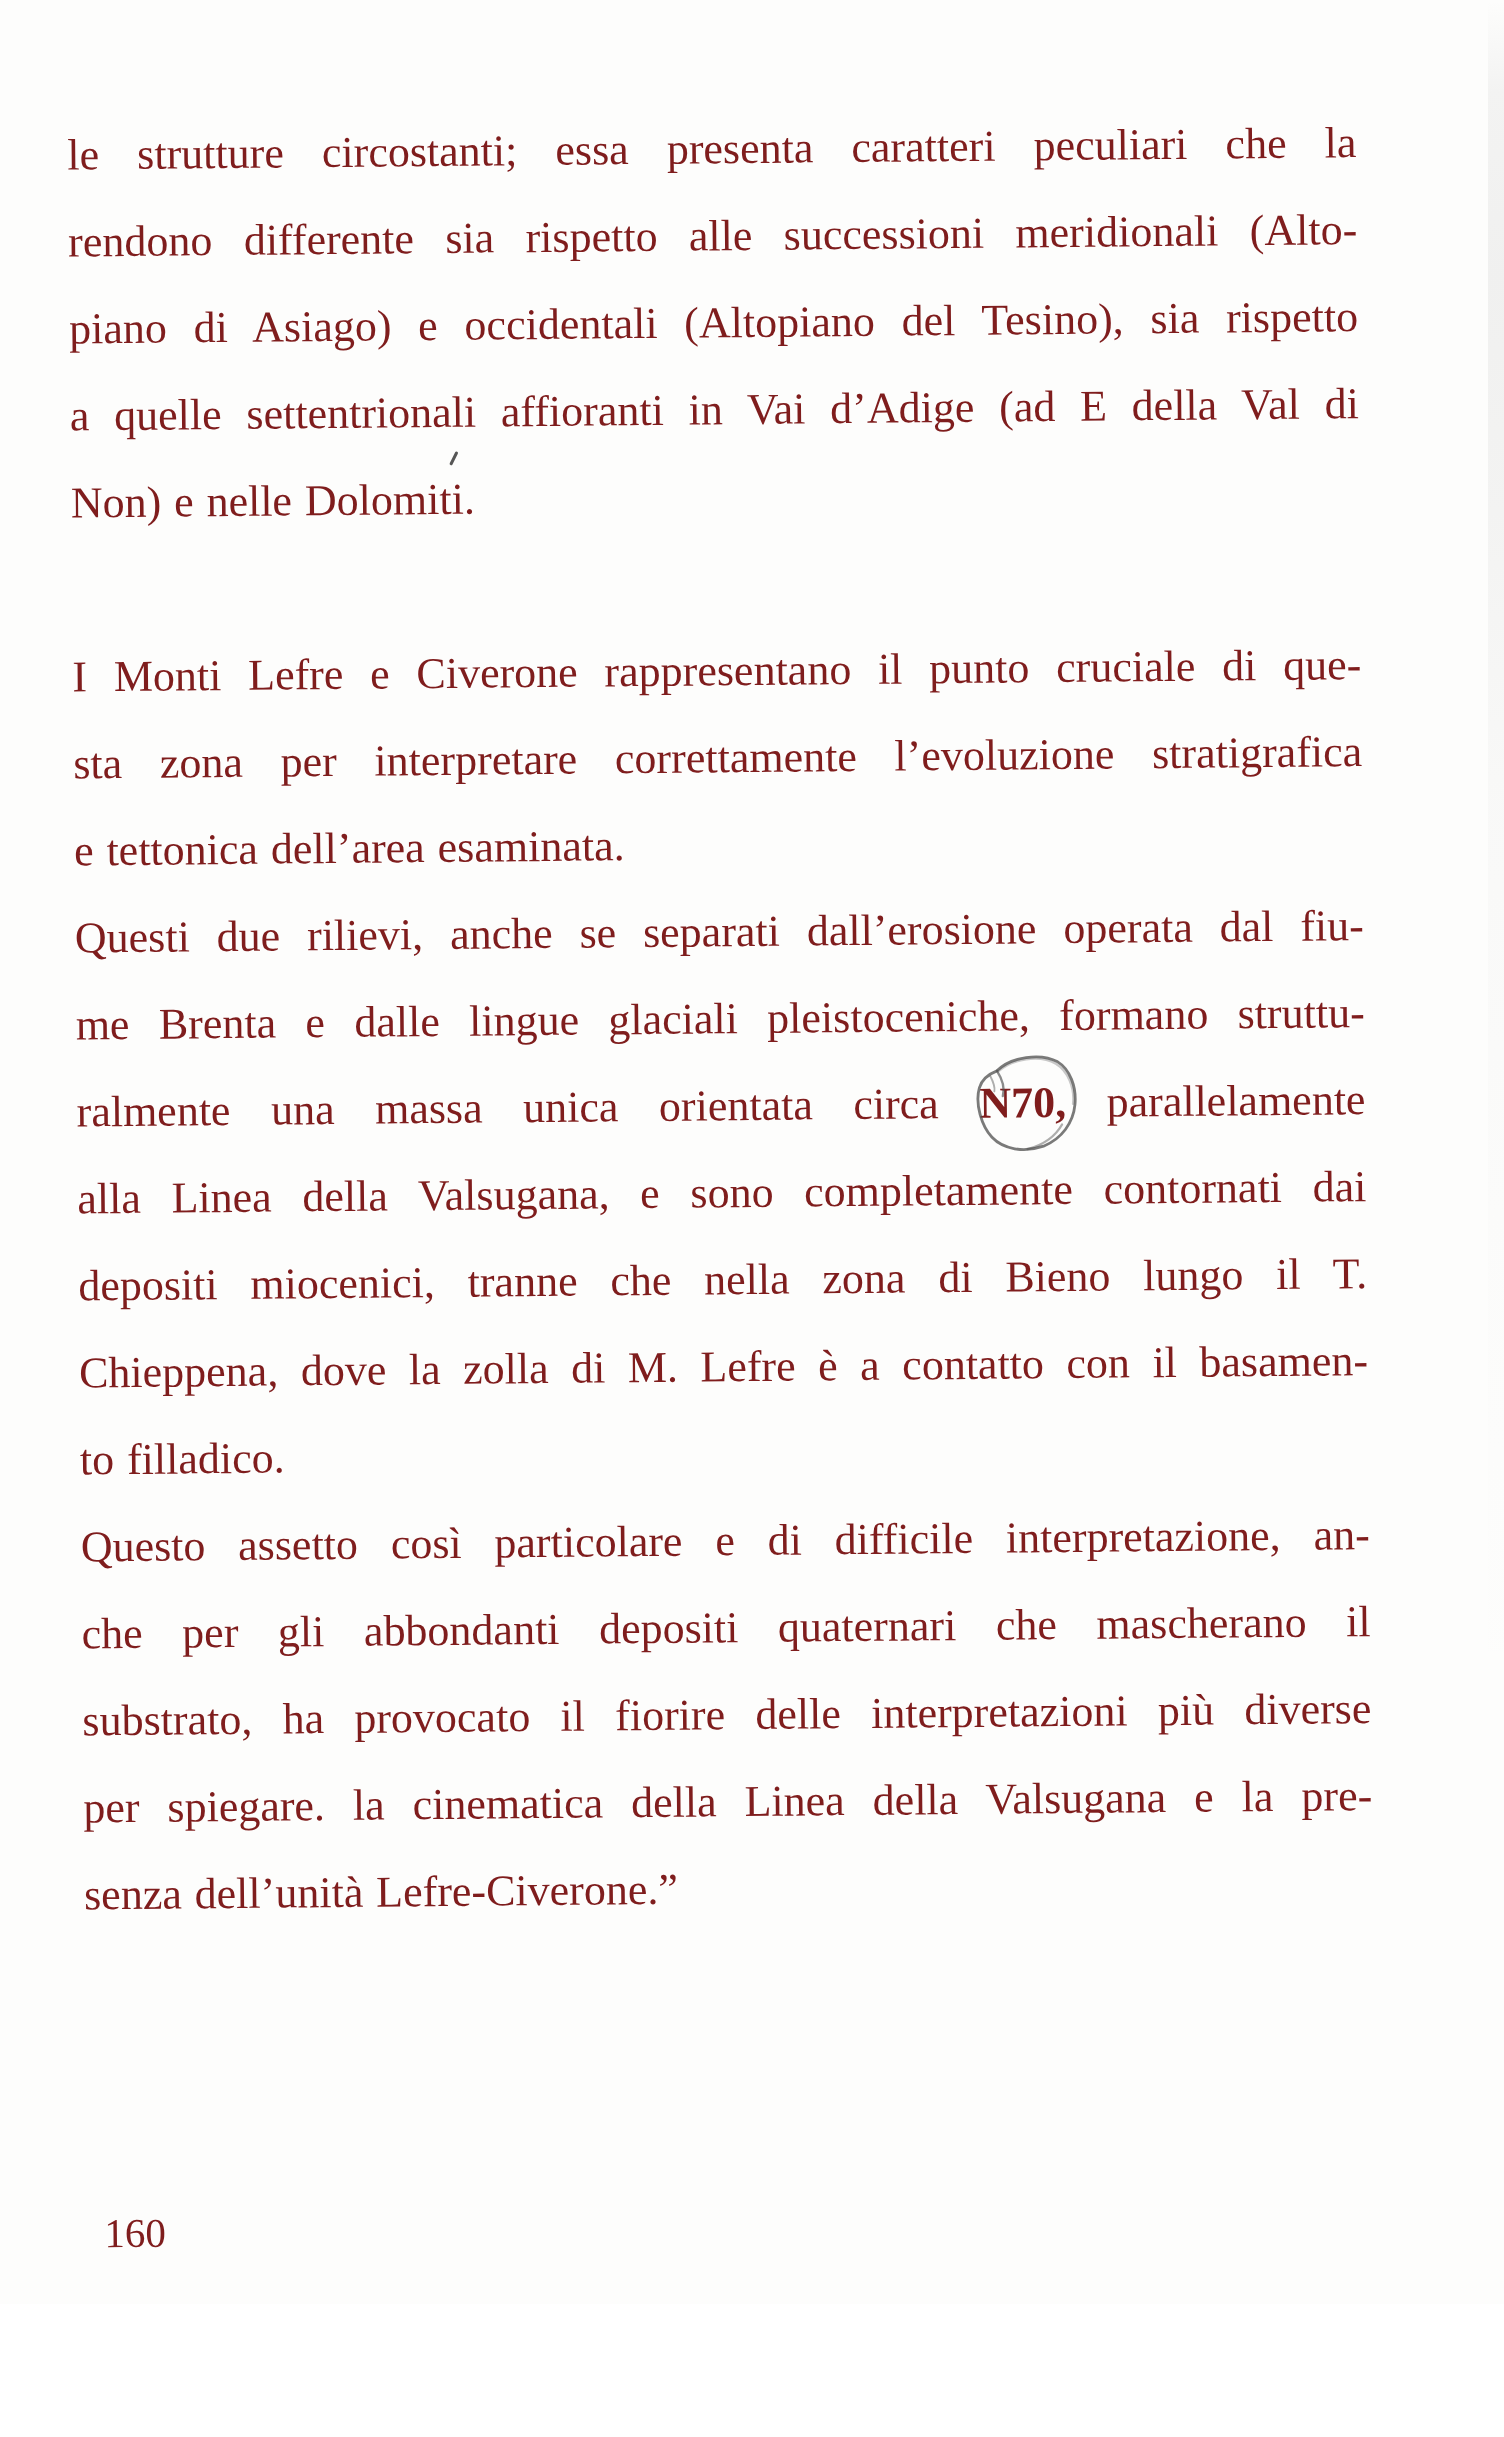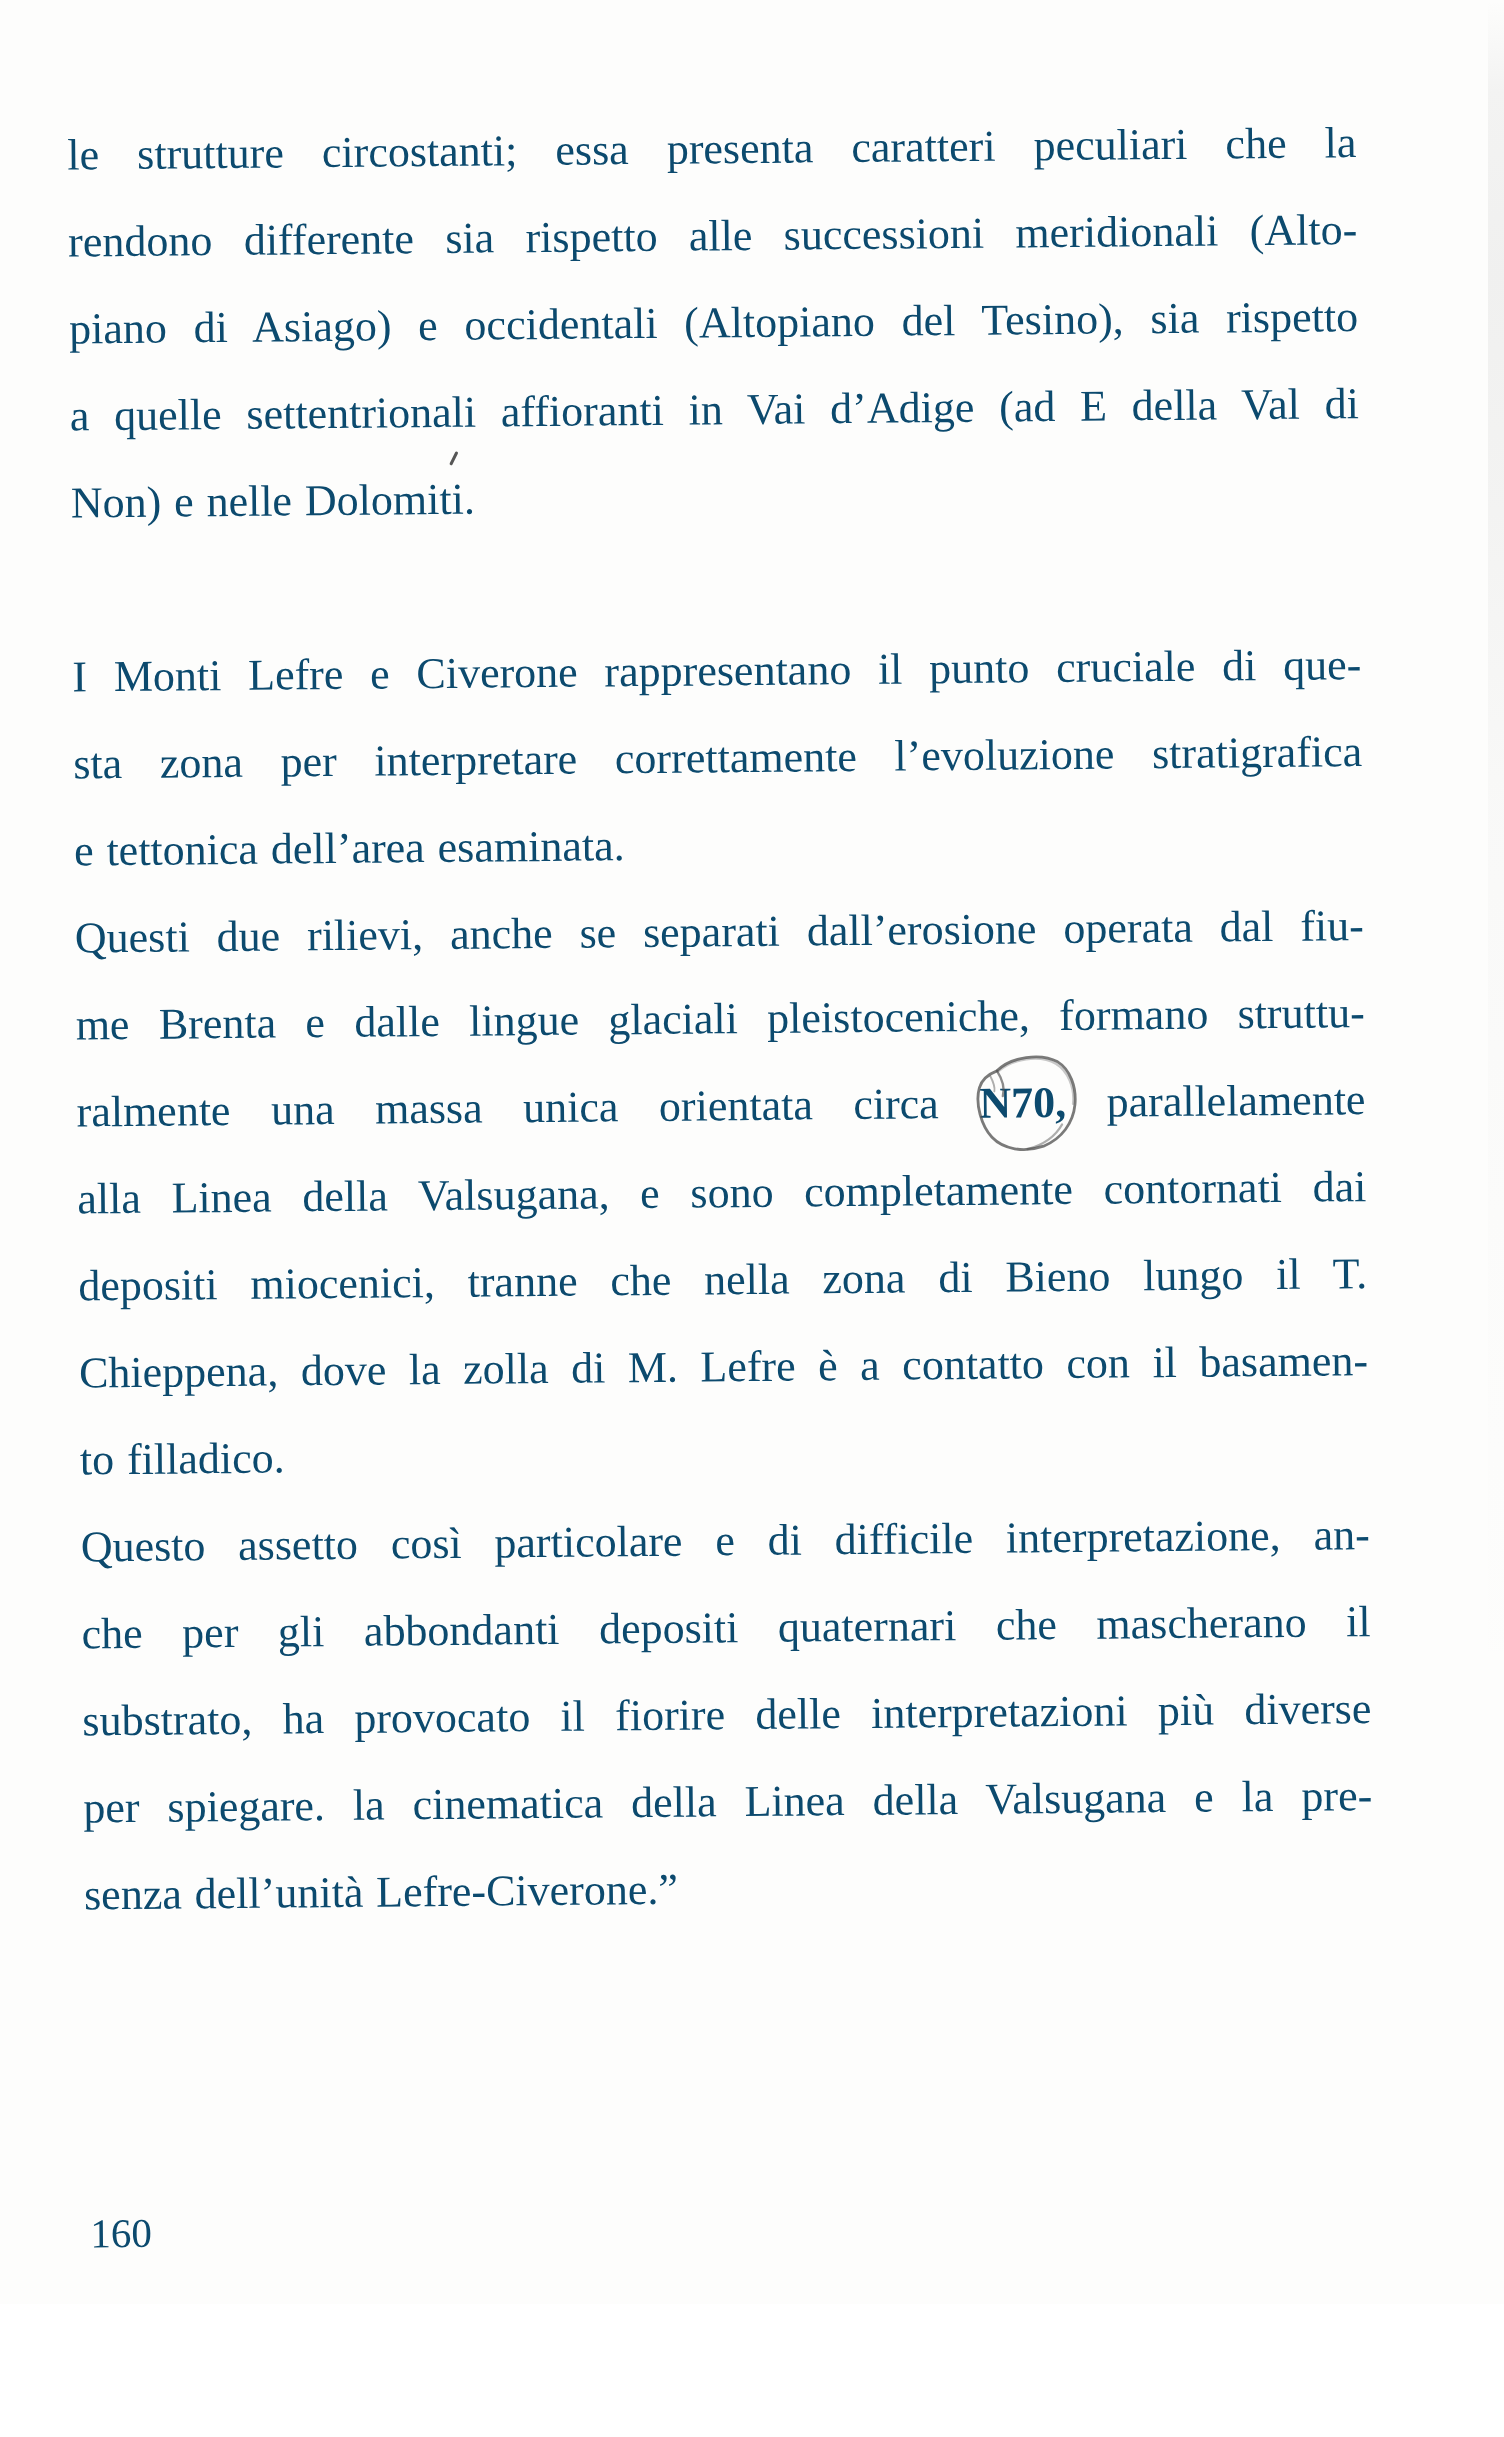--- a/index.html
+++ b/index.html
@@ -7,21 +7,21 @@
     padding: 0;
     background: #ffffff;
   }
   .page {
     position: relative;
     width: 1505px;
     height: 2304px;
     background: #fdfdfc;
     overflow: hidden;
     font-family: "Liberation Serif", serif;
-    color: #0c4a6e;
+    color: #7f1d1d;
   }
   
   .skew {
     position: absolute;
     left: 0; top: 0; right: 0; bottom: 0;
     transform: rotate(-0.55deg);
     transform-origin: 50% 50%;
   }
   .textblock {
     position: absolute;
@@ -74,21 +74,21 @@
     top: 448px;
     width: 2.8px;
     height: 15px;
     background: #383838;
     border-radius: 1.9px;
     transform: rotate(27deg);
     opacity: 0.85;
   }
   .page-number {
     position: absolute;
-    left: 80px;
+    left: 94px;
     top: 2204px;
     font-size: 41px;
     line-height: 47px;
   }
   
   .scan-edge {
     position: absolute;
     right: 0;
     top: 0;
     width: 17px;

